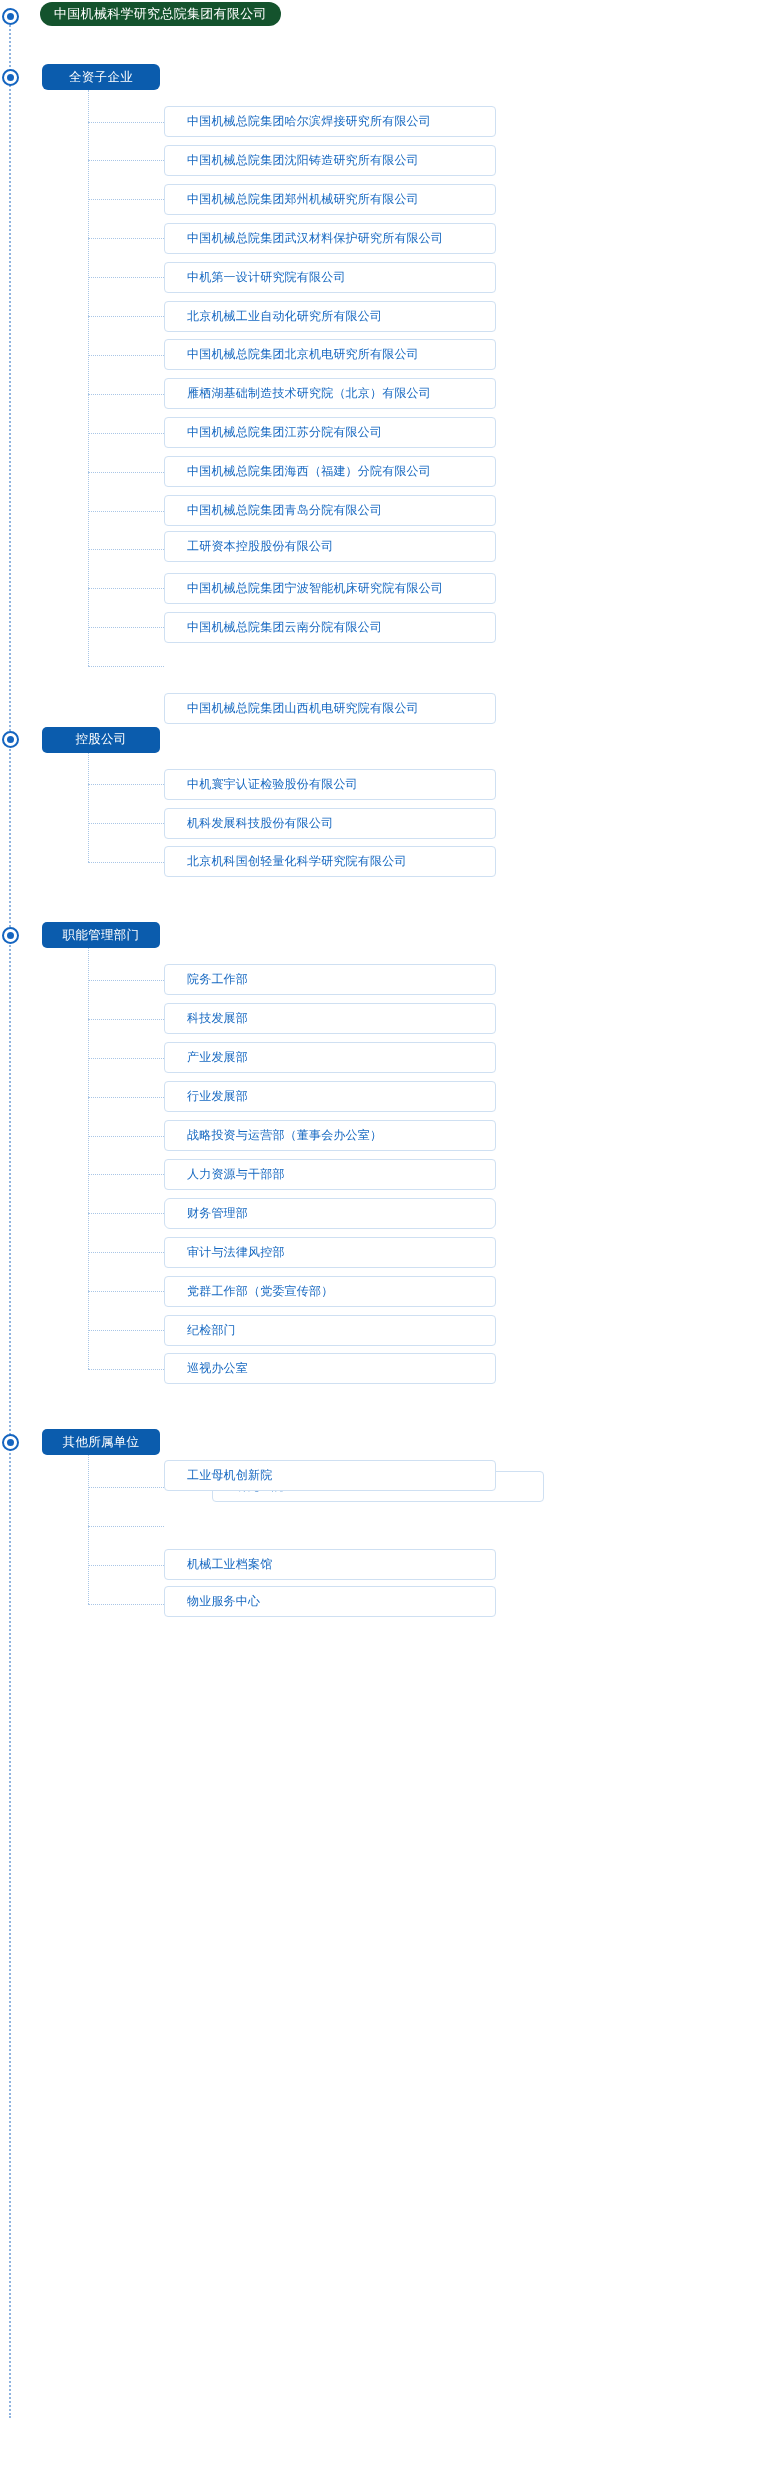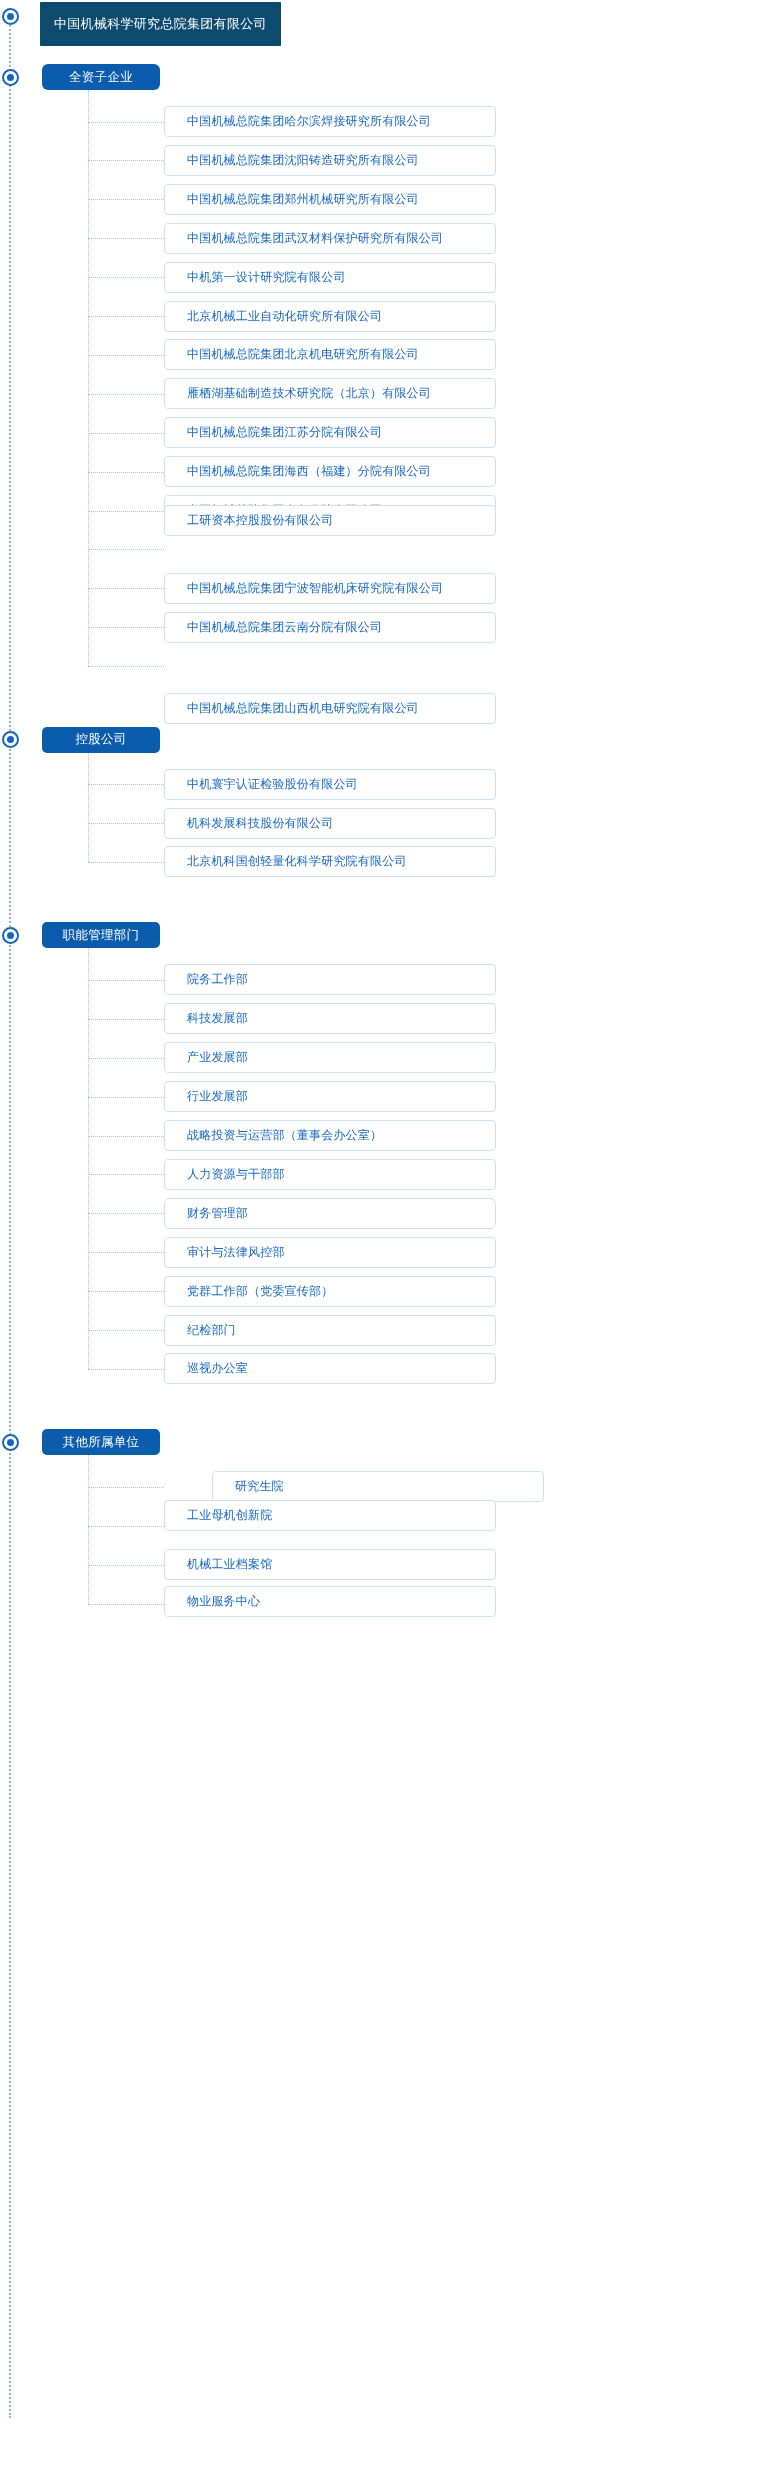--- a/index.html
+++ b/index.html
@@ -46,29 +46,29 @@
     margin: -3.5px 0 0 -3.5px;
     border-radius: 50%;
     background: #1565c0;
   }
 
   
   .root-node {
     position: absolute;
     left: 40px;
     top: 2px;
-    height: 44px;
+    height: 24px;
     padding: 0 14px;
     display: flex;
     align-items: center;
     justify-content: center;
-    background: #0c4a6e;
+    background: #14532d;
     color: #ffffff;
     font-size: 13px;
-    border-radius: 1px;
+    border-radius: 14px;
     white-space: nowrap;
     letter-spacing: .3px;
   }
 
   
   .cat-node {
     position: absolute;
     left: 42px;
     width: 118px;
     height: 26px;
@@ -150,21 +150,21 @@
       <div class="leaf" style="top: 339.4px;">中国机械总院集团北京机电研究所有限公司</div>
       <div class="branch-h" style="top: 393.8px;"></div>
       <div class="leaf" style="top: 378.3px;">雁栖湖基础制造技术研究院（北京）有限公司</div>
       <div class="branch-h" style="top: 432.7px;"></div>
       <div class="leaf" style="top: 417.2px;">中国机械总院集团江苏分院有限公司</div>
       <div class="branch-h" style="top: 471.6px;"></div>
       <div class="leaf" style="top: 456px;">中国机械总院集团海西（福建）分院有限公司</div>
       <div class="branch-h" style="top: 510.5px;"></div>
       <div class="leaf" style="top: 495px;">中国机械总院集团青岛分院有限公司</div>
       <div class="branch-h" style="top: 549.4px;"></div>
-      <div class="leaf" style="top: 505px;">工研资本控股股份有限公司</div>
+      <div class="leaf" style="top: 531px;">工研资本控股股份有限公司</div>
       <div class="branch-h" style="top: 588.3px;"></div>
       <div class="leaf" style="top: 572.8px;">中国机械总院集团宁波智能机床研究院有限公司</div>
       <div class="branch-h" style="top: 627.2px;"></div>
       <div class="leaf" style="top: 611.7px;">中国机械总院集团云南分院有限公司</div>
       <div class="branch-h" style="top: 666.1px;"></div>
       <div class="leaf" style="top: 650.6px; margin-top: 42px;">中国机械总院集团山西机电研究院有限公司</div>
       <div class="ring" style="top: 731.1px;"></div>
       <div class="cat-node" style="top: 726.6px;">控股公司</div>
       <div class="branch-v" style="top: 752.6px; height: 109.3px;"></div>
       <div class="branch-h" style="top: 784.1px;"></div>
@@ -197,19 +197,19 @@
       <div class="branch-h" style="top: 1330px;"></div>
       <div class="leaf" style="top: 1314.5px;">纪检部门</div>
       <div class="branch-h" style="top: 1368.9px;"></div>
       <div class="leaf" style="top: 1353.4px;">巡视办公室</div>
       <div class="ring" style="top: 1433.9px;"></div>
       <div class="cat-node" style="top: 1429.4px;">其他所属单位</div>
       <div class="branch-v" style="top: 1455.4px; height: 148.2px;"></div>
       <div class="branch-h" style="top: 1486.9px;"></div>
       <div class="leaf" style="top: 1471.4px; margin-left: 48px;">研究生院</div>
       <div class="branch-h" style="top: 1525.8px;"></div>
-      <div class="leaf" style="top: 1460px; margin-top: 40px;">工业母机创新院</div>
+      <div class="leaf" style="top: 1460px;">工业母机创新院</div>
       <div class="branch-h" style="top: 1564.7px;"></div>
       <div class="leaf" style="top: 1549.2px;">机械工业档案馆</div>
       <div class="branch-h" style="top: 1603.6px;"></div>
       <div class="leaf" style="top: 1586px;">物业服务中心</div>
     </div>
 </div>
 
 </body></html>

